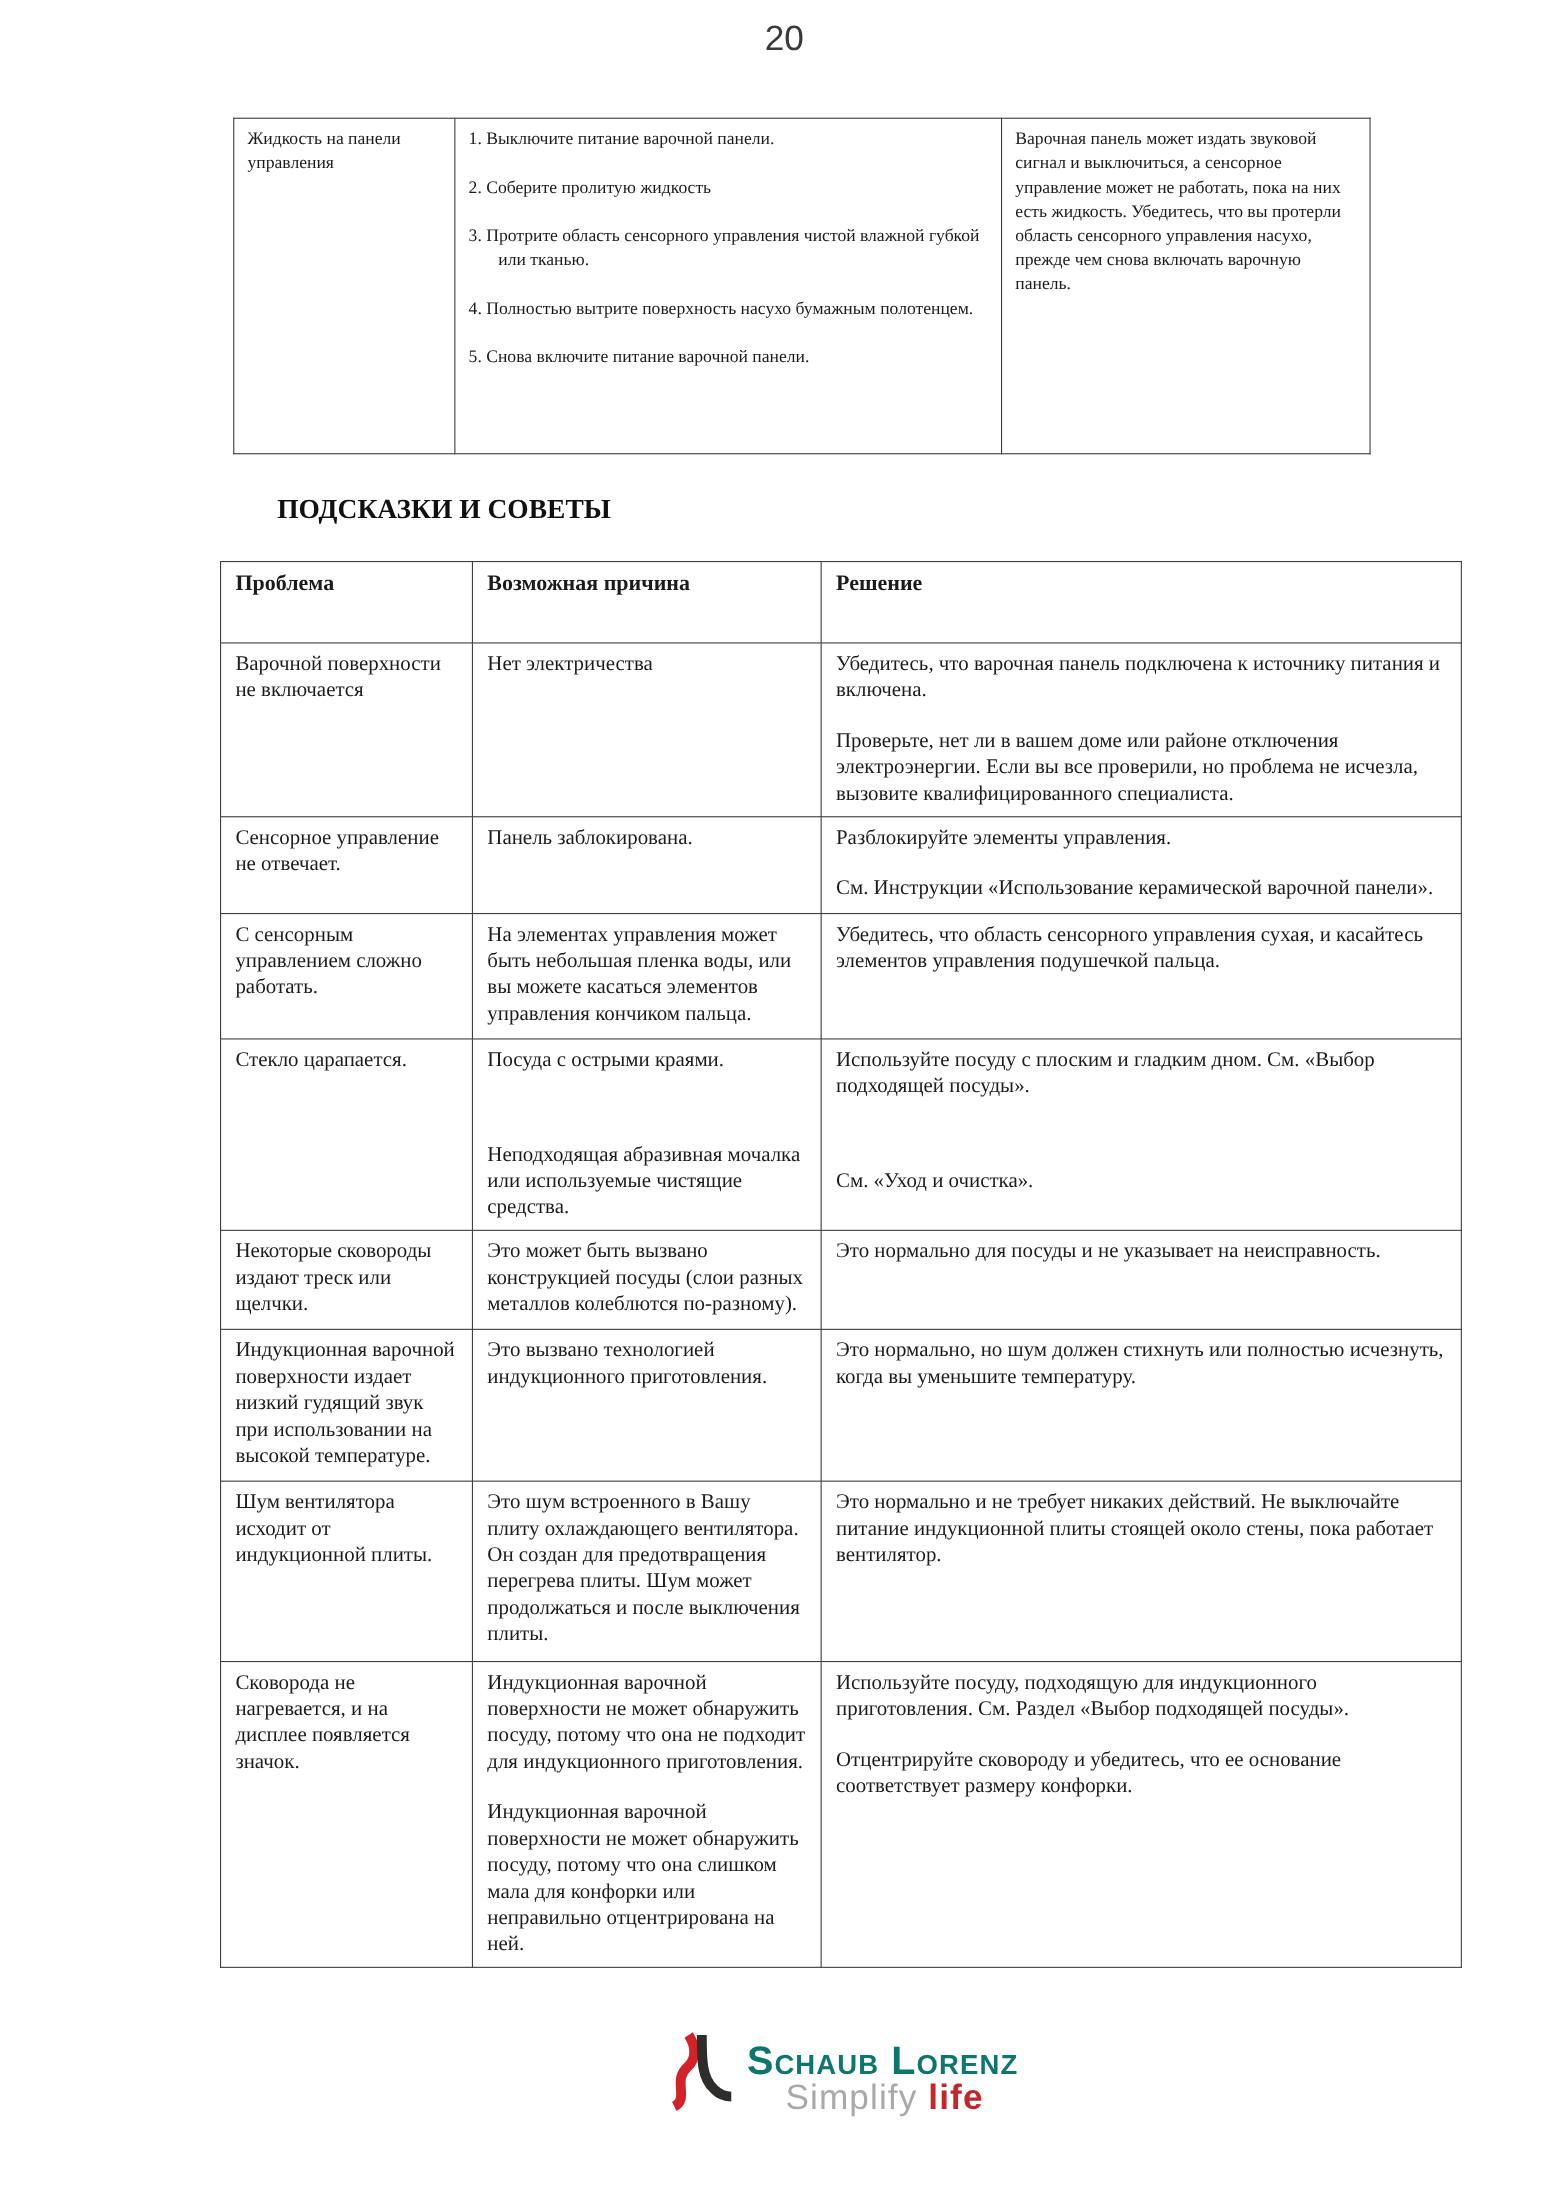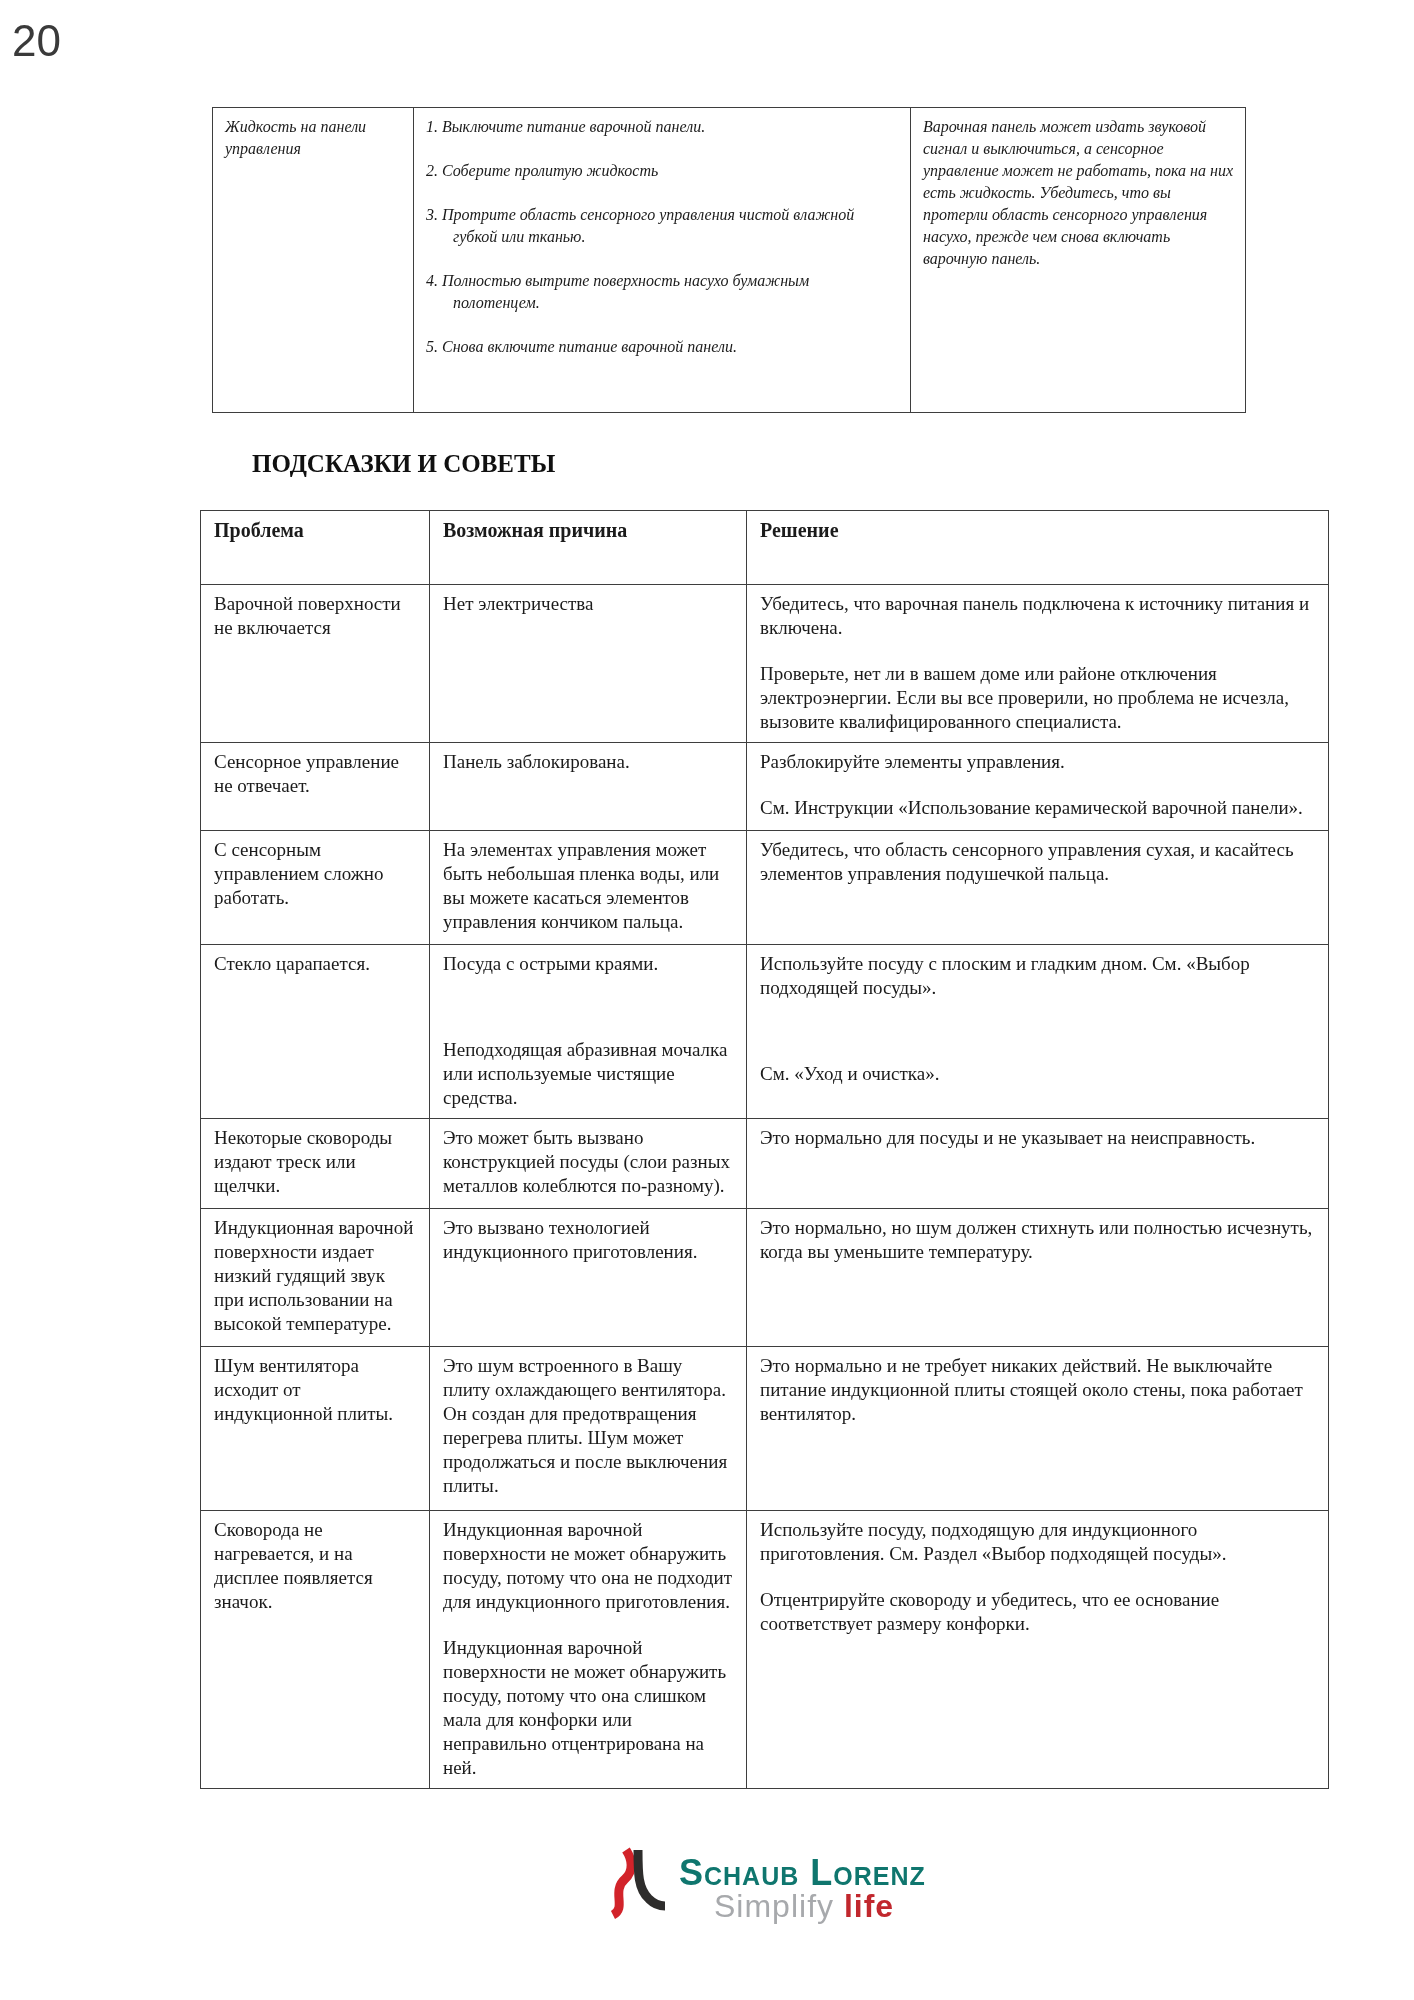--- a/index.html
+++ b/index.html
@@ -6,29 +6,29 @@
   .page{
     position:relative;
     width:1414px;height:2000px;
     background:#ffffff;
     font-family:"Liberation Serif", serif;
     color:#1b1b1b;
     overflow:hidden;
   }
   .page-number{
     position:absolute;top:16px;left:12px;right:0;
-    text-align:left;
+    text-align:center;
     font-family:"Liberation Sans", sans-serif;
-    font-size:44px;color:#3a3a3a;
+    font-size:32px;color:#3a3a3a;
   }
   
   .spill-table{
     position:absolute;left:212px;top:107px;width:1033px;
     border-collapse:collapse;table-layout:fixed;
-    font-size:16px;line-height:22px;font-style:italic;
+    font-size:16px;line-height:22px;
   }
   .spill-table td{
     border:1.4px solid #3e3e3e;
     vertical-align:top;
     padding:8px 12px 10px 12px;
     height:286px;
   }
   .step{margin:0 0 22px 0;padding-left:27px;text-indent:-27px;}
   .step:last-child{margin-bottom:4px;}
   

